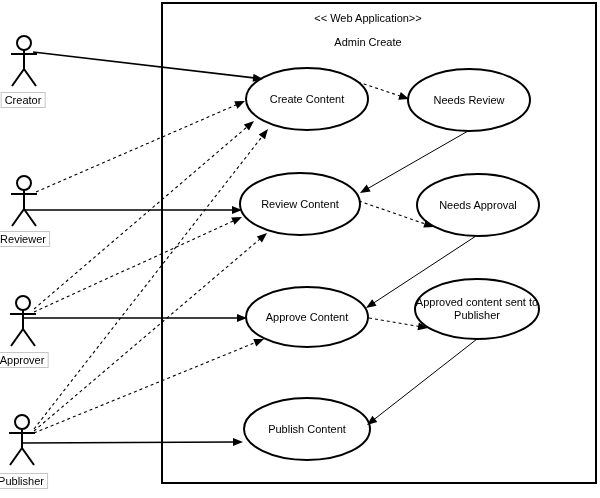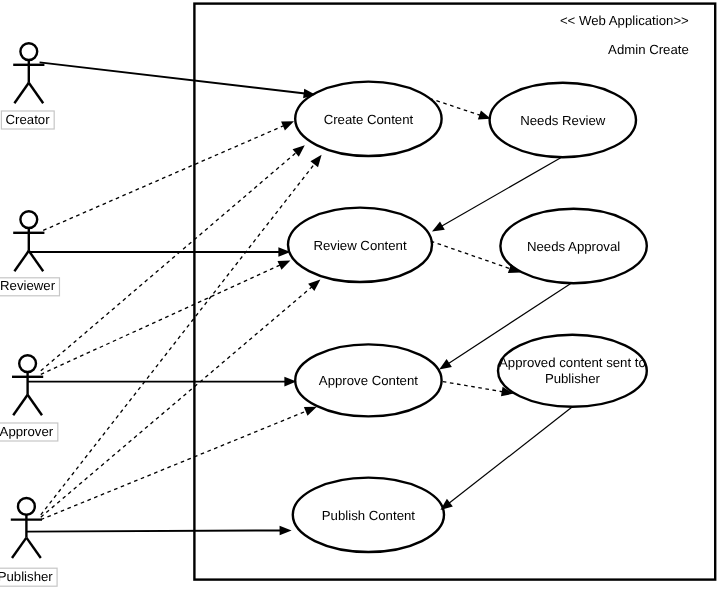--- a/index.html
+++ b/index.html
@@ -6,21 +6,21 @@
   .stage{
     position:relative;width:600px;height:498px;background:#ffffff;overflow:hidden;
     font-family:"Liberation Sans", sans-serif;
   }
   .stage svg{position:absolute;left:0;top:0;}
   svg text{
     font-family:"Liberation Sans", sans-serif;
     font-size:11px;fill:#000000;text-anchor:middle;
   }
   .title-line{
-    position:absolute;left:162px;width:412px;text-align:right;
+    position:absolute;left:162px;width:412px;text-align:center;
     font-size:11px;color:#000000;
   }
   .actor-label{
     position:absolute;transform:translateX(-50%);
     font-size:11px;line-height:14px;color:#000000;white-space:nowrap;
     background:#ffffff;border:1px solid #c6c6c6;padding:0 3px;
   }
 </style>
 </head>
 <body>

